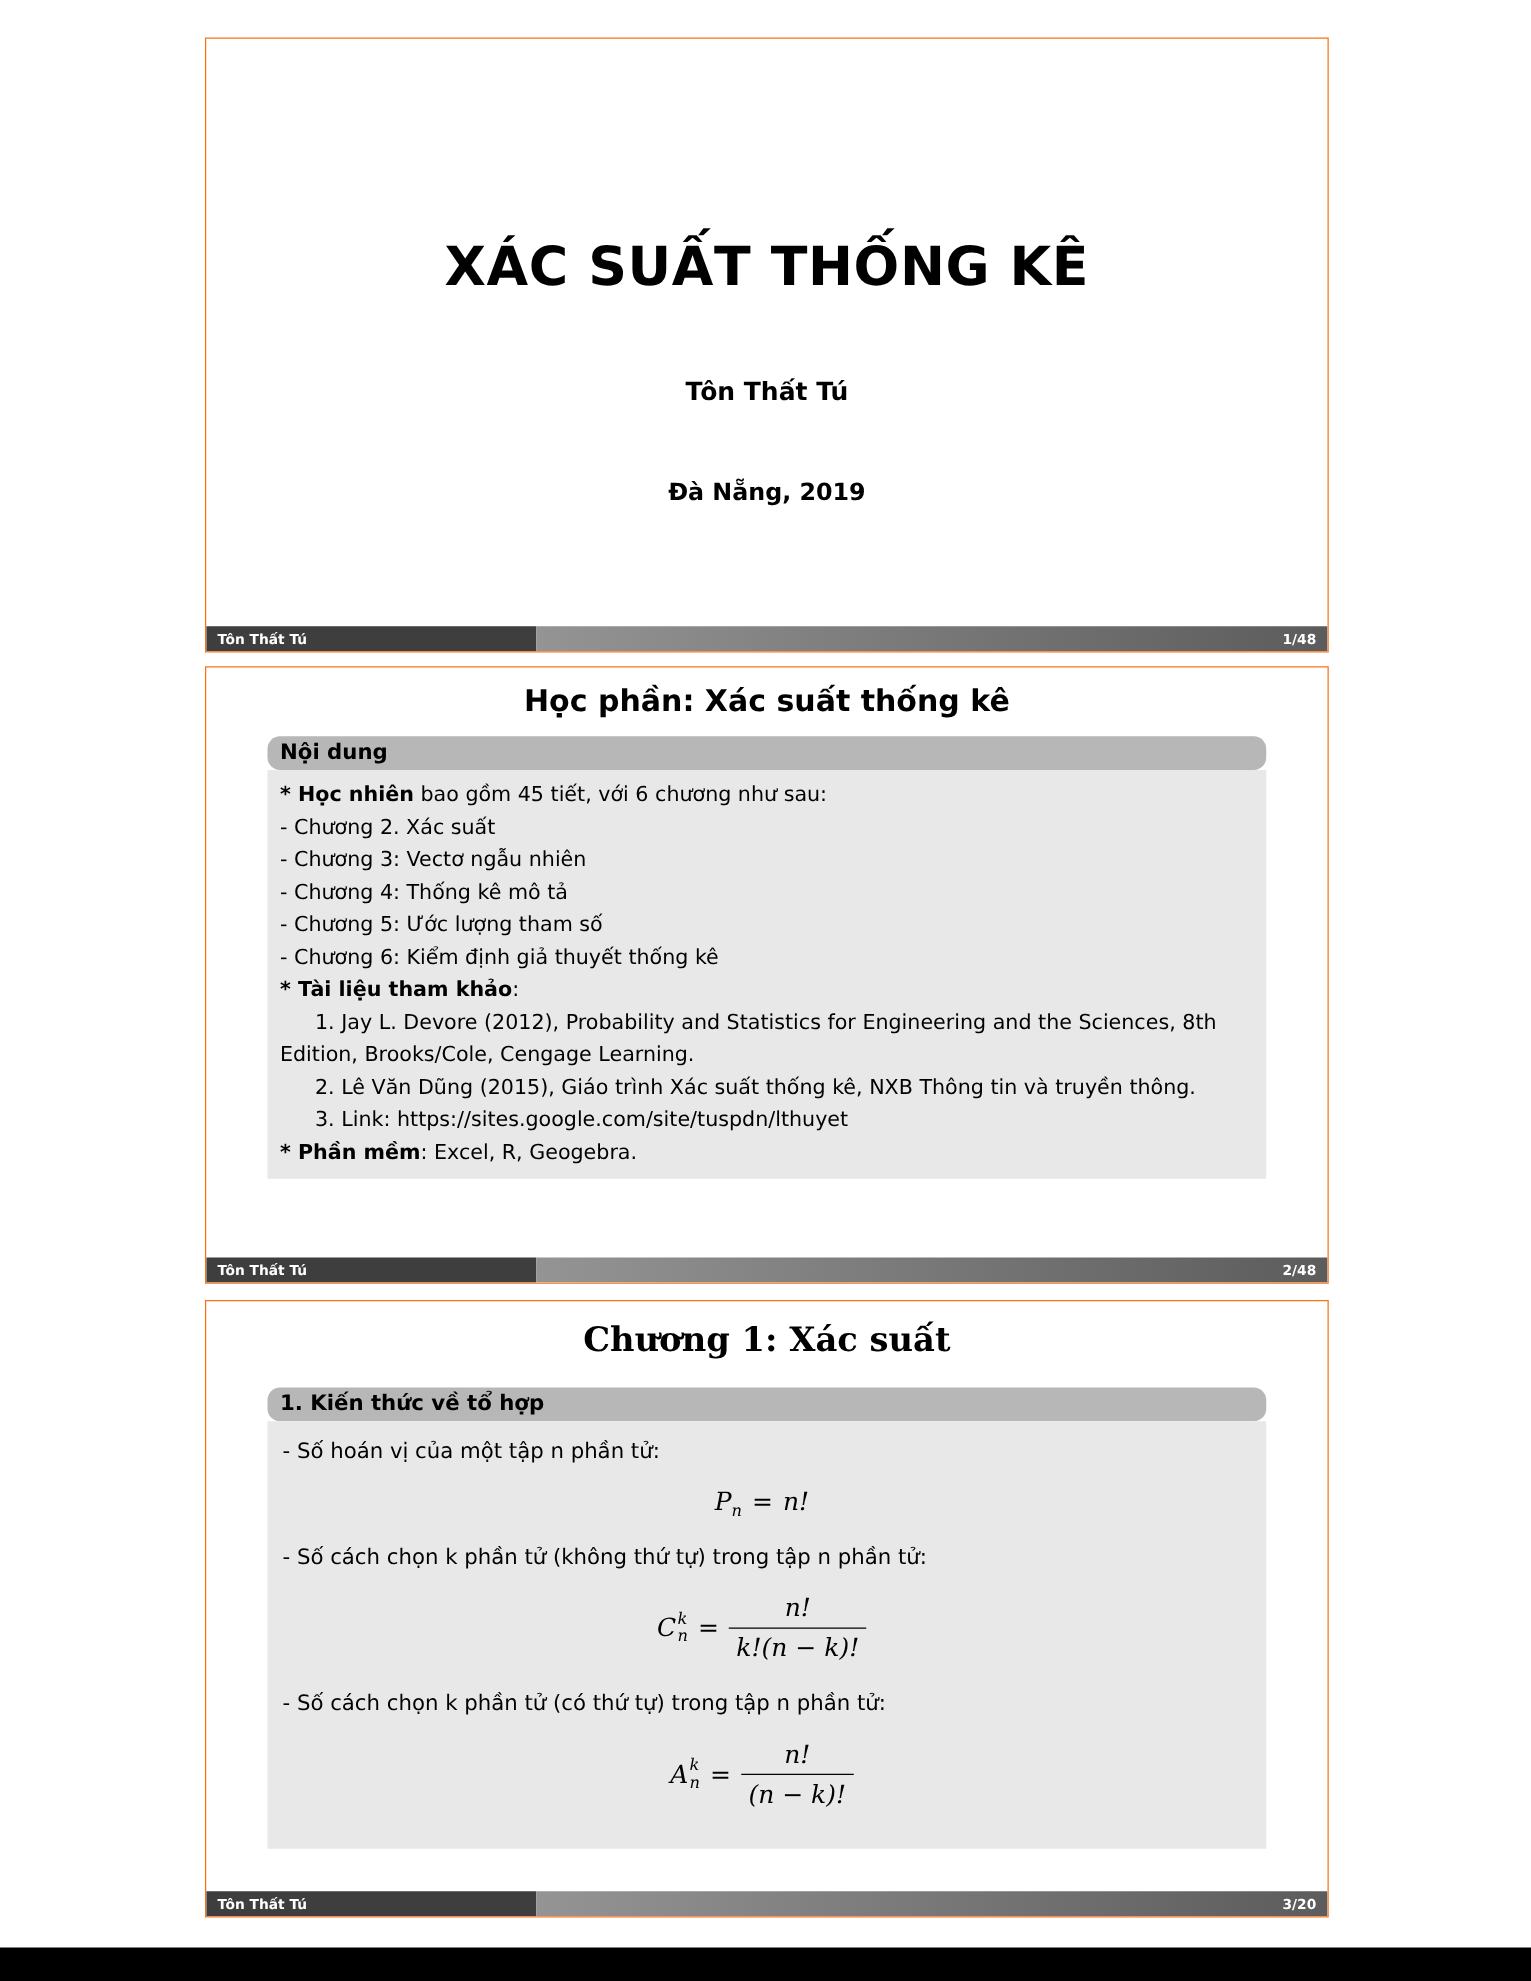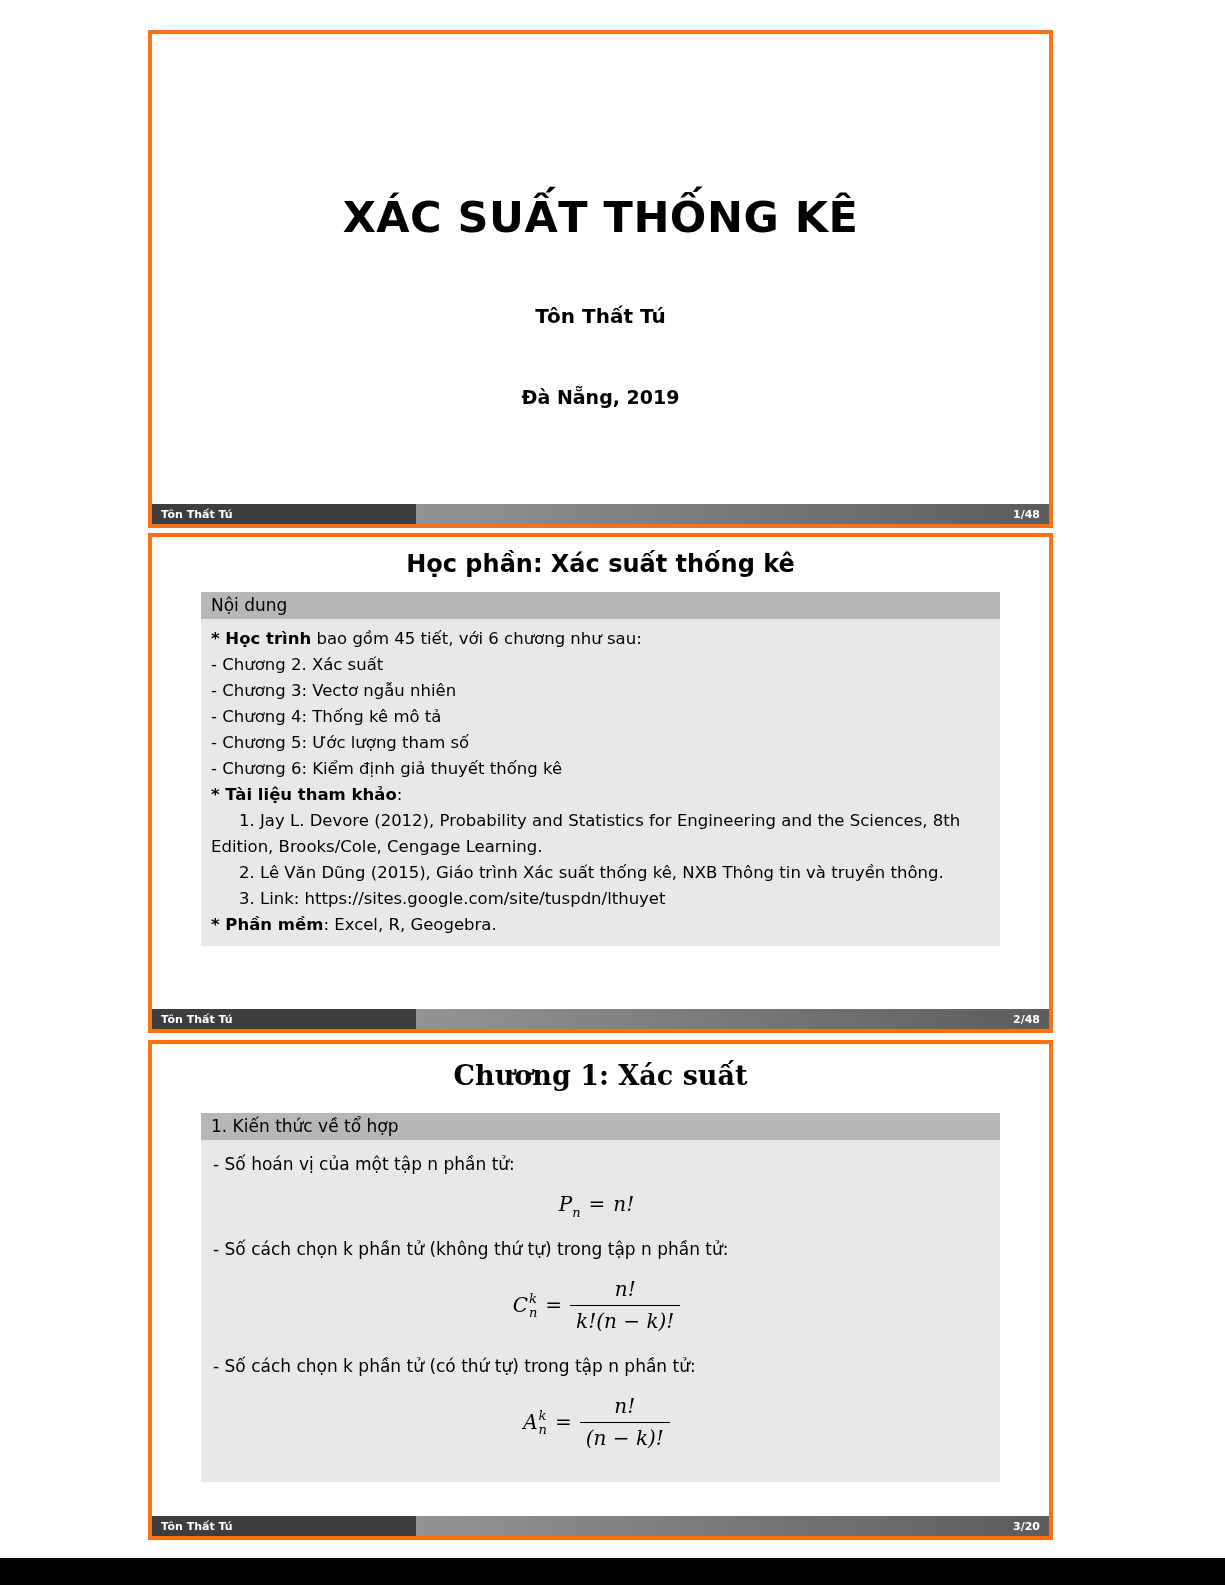--- a/index.html
+++ b/index.html
@@ -7,22 +7,22 @@
     width:1225px; height:1585px;
     background:#ffffff;
     font-family:"DejaVu Sans","Liberation Sans",sans-serif;
     color:#000;
     position:relative;
     overflow:hidden;
   }
   .page { position:relative; width:1225px; height:1585px; background:#fff; }
 
   .slide {
-    position:absolute; left:148px; width:897px;
-    background:#ffffff; border:4px solid #f97316;
+    position:absolute; left:164px; width:897px;
+    background:#ffffff; border:1px solid #f97316;
     overflow:hidden;
   }
   .slide1 { top:30px;  height:490px; }
   .slide2 { top:533px; height:492px; }
   .slide3 { top:1040px; height:492px; }
 
   
   .footer {
     position:absolute; left:0; bottom:0; width:100%; height:20px;
     display:flex; color:#fff; font-size:11px; font-weight:bold;
@@ -48,22 +48,23 @@
   .s-title {
     margin:13px 0 0 0; text-align:center;
     font-size:24px; font-weight:bold;
   }
   .s-title-serif {
     font-family:"DejaVu Serif","Liberation Serif",serif;
     font-size:27px; margin-top:16px;
   }
   .block { margin:14px 49px 0 49px; }
   .block-header {
-    background:#b7b7b7; font-weight:normal; font-size:17px;
+    background:#b7b7b7; font-weight:bold; font-size:17px;
     padding:3px 10px 4px 10px;
+    border-radius:10px;
   }
   .block-body {
     background:#e8e8e8; padding:7px 10px 8px 10px;
     font-size:16.5px; line-height:26px;
   }
   .line .b { font-weight:bold; }
   .ref { text-indent:28px; }
 
   
   .block3 { margin-top:22px; }
@@ -104,21 +105,21 @@
       <div class="f-author">Tôn Thất Tú</div>
       <div class="f-rest">1/48</div>
     </div>
   </section>
 
   <section class="slide slide2">
     <h2 class="s-title">Học phần: Xác suất thống kê</h2>
     <div class="block">
       <div class="block-header">Nội dung</div>
       <div class="block-body">
-        <div class="line"><span class="b">* Học trình</span><span> bao gồm 45 tiết, với 6 chương như sau:</span></div>
+        <div class="line"><span class="b">* Học nhiên</span><span> bao gồm 45 tiết, với 6 chương như sau:</span></div>
         <div class="line"><span class="b"></span><span>- Chương 2. Xác suất</span></div>
         <div class="line"><span class="b"></span><span>- Chương 3: Vectơ ngẫu nhiên</span></div>
         <div class="line"><span class="b"></span><span>- Chương 4: Thống kê mô tả</span></div>
         <div class="line"><span class="b"></span><span>- Chương 5: Ước lượng tham số</span></div>
         <div class="line"><span class="b"></span><span>- Chương 6: Kiểm định giả thuyết thống kê</span></div>
         <div class="line"><span class="b">* Tài liệu tham khảo</span><span>:</span></div>
         <div class="line ref"><span class="b"></span><span>1. Jay L. Devore (2012), Probability and Statistics for Engineering and the Sciences, 8th Edition, Brooks/Cole, Cengage Learning.</span></div>
         <div class="line ref"><span class="b"></span><span>2. Lê Văn Dũng (2015), Giáo trình Xác suất thống kê, NXB Thông tin và truyền thông.</span></div>
         <div class="line ref"><span class="b"></span><span>3. Link: https://sites.google.com/site/tuspdn/lthuyet</span></div>
         <div class="line"><span class="b">* Phần mềm</span><span>: Excel, R, Geogebra.</span></div>

